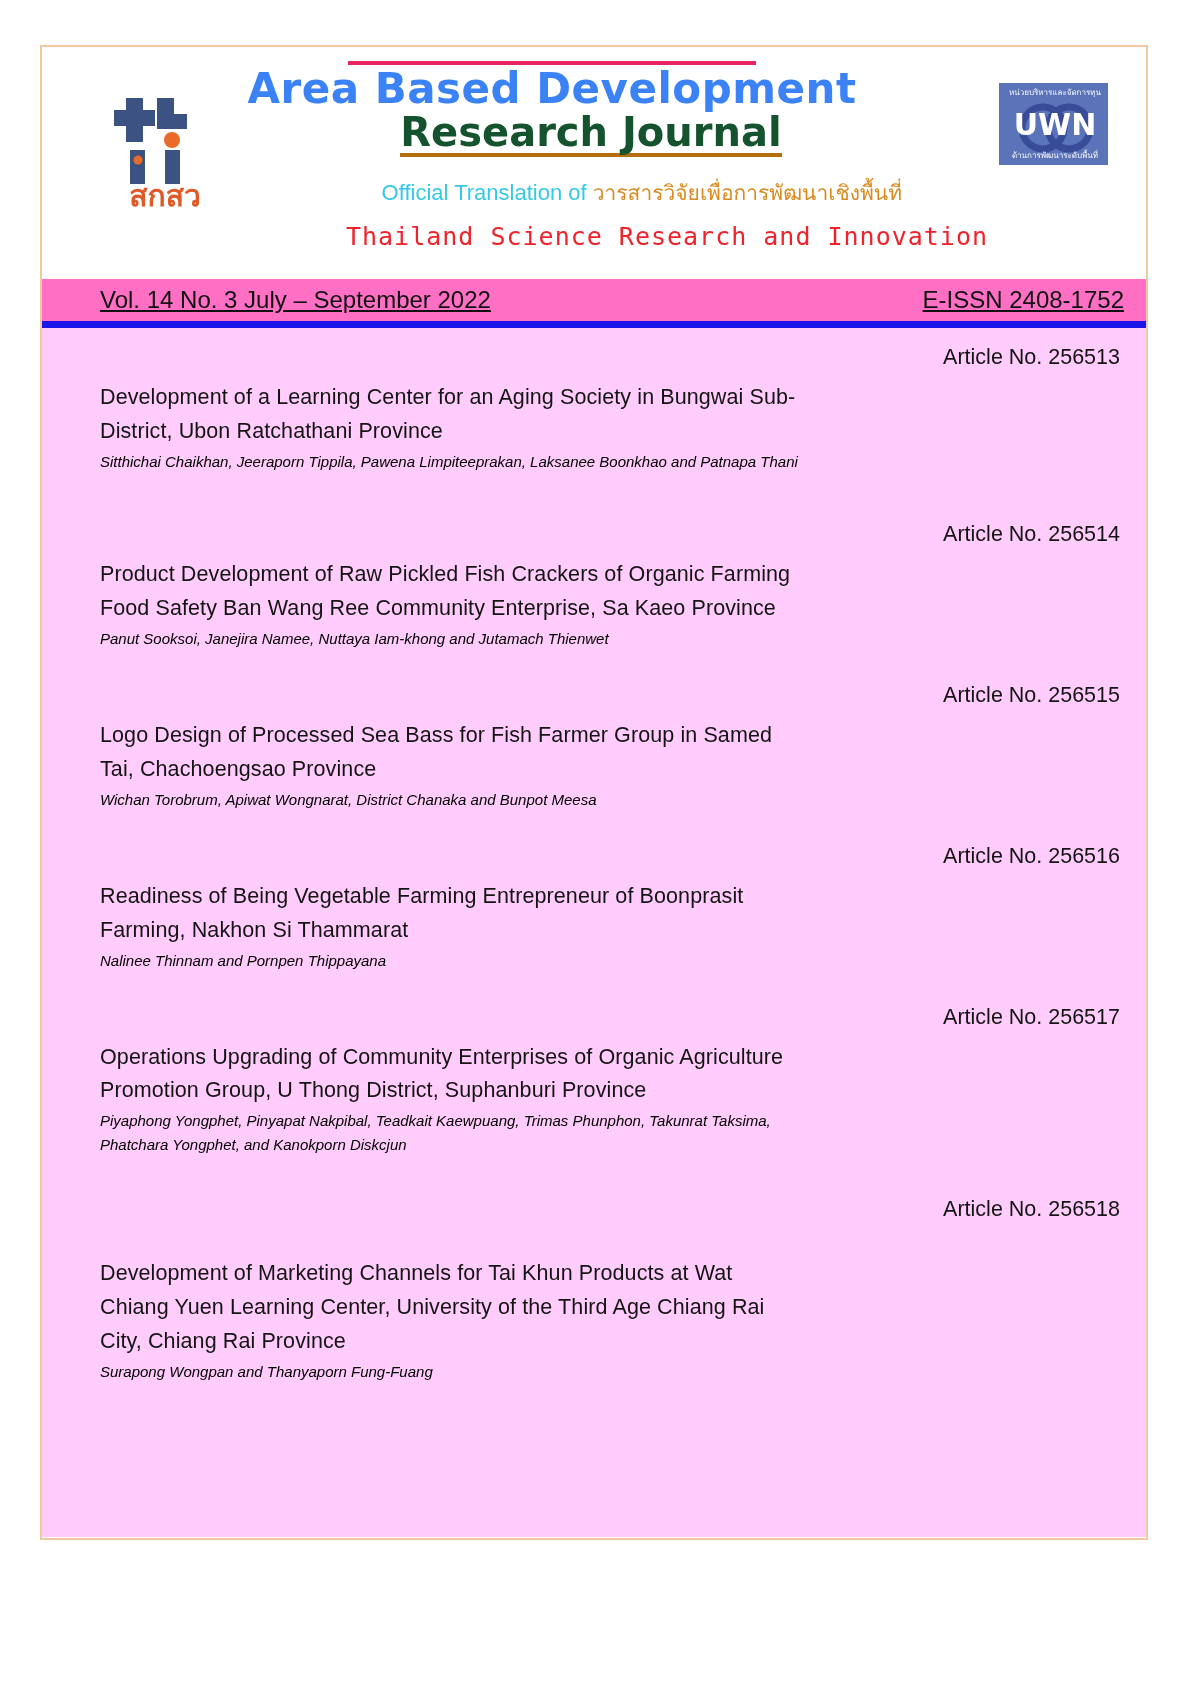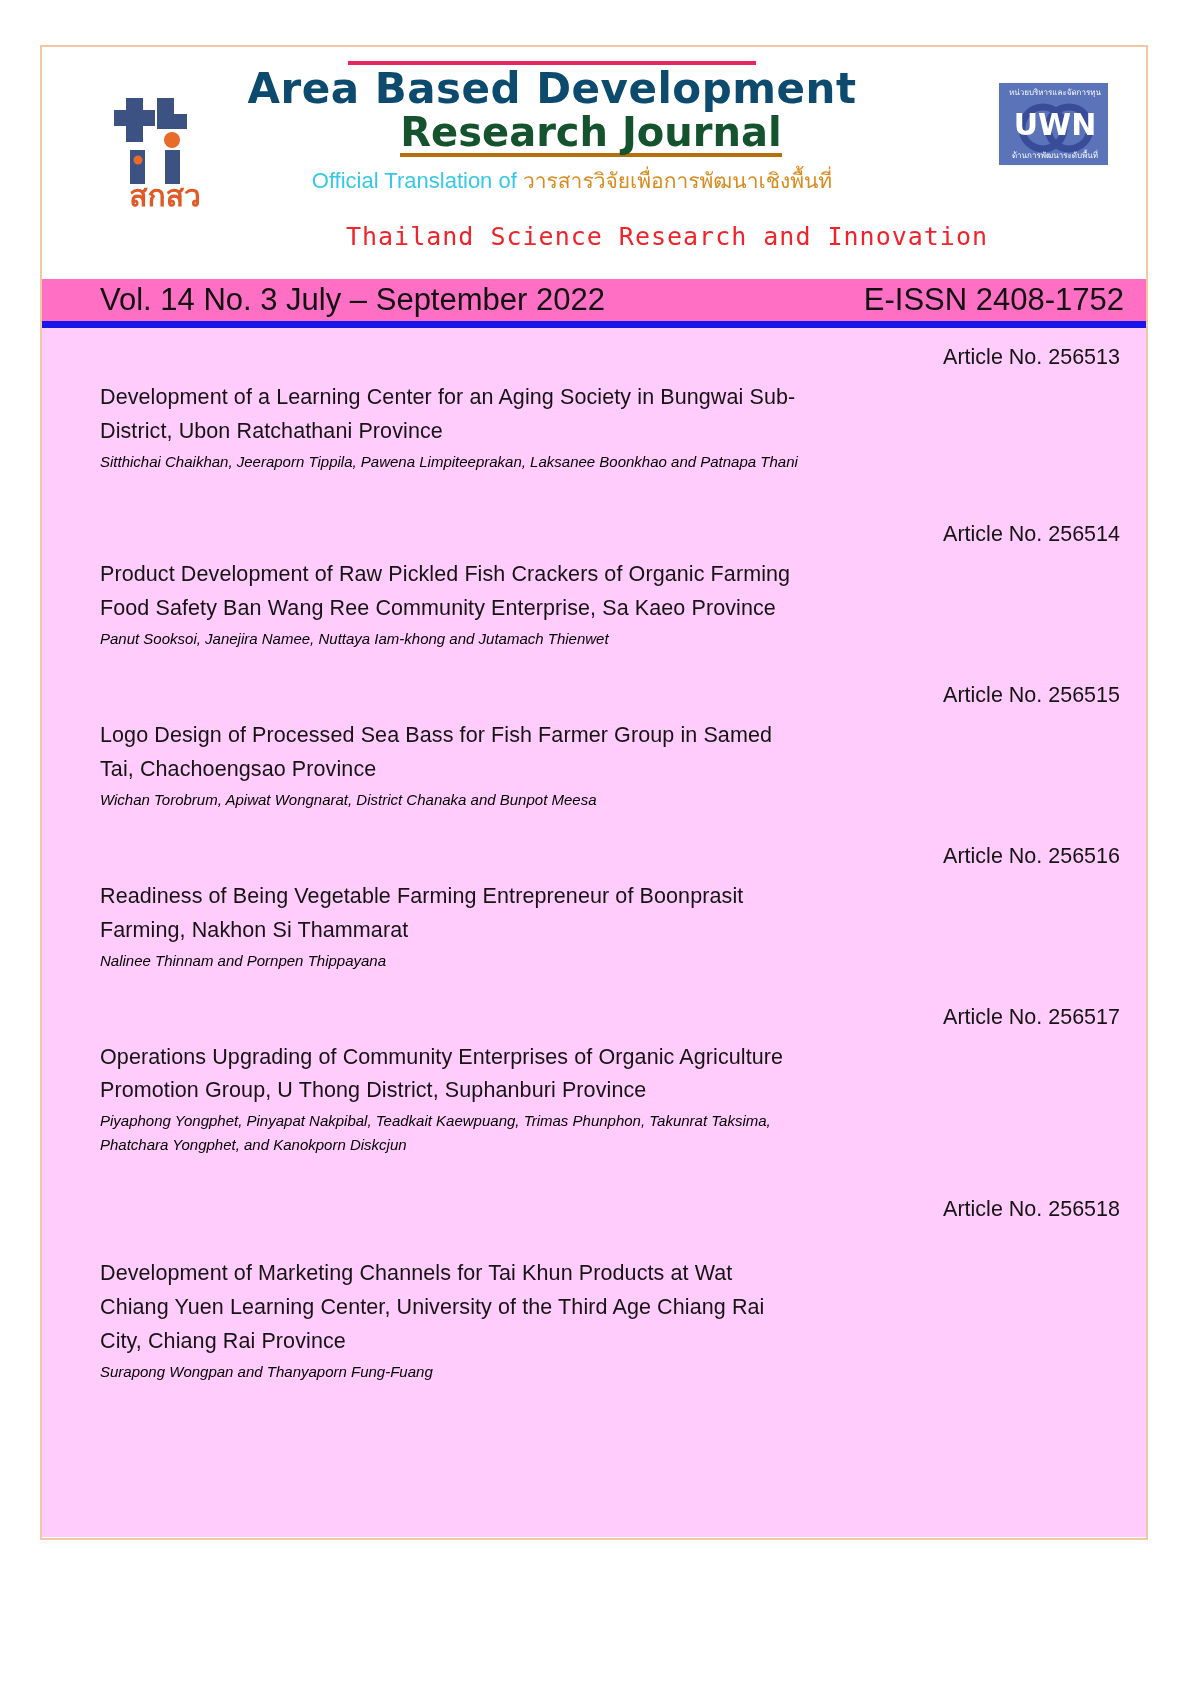--- a/index.html
+++ b/index.html
@@ -67,42 +67,43 @@
   .rule-top {
     width: 408px;
     height: 4px;
     background: #e8255f;
     margin: 0 auto 2px auto;
   }
   .t-line1 {
     font-family: "DejaVu Sans", sans-serif;
     font-size: 42px;
     font-weight: 700;
-    color: #0c4a6e;
+    color: #3b82f6;
     letter-spacing: 0.5px;
     line-height: 1.04;
     white-space: nowrap;
   }
   .t-line2 {
     font-family: "DejaVu Sans", sans-serif;
     font-size: 40px;
     font-weight: 700;
     color: #14532d;
     line-height: 1.05;
     white-space: nowrap;
     margin-left: 78px;
     border-bottom: 4px solid #b5700d;
     display: inline-block;
     padding-bottom: 0px;
   }
   .t-line3 {
-    margin-top: 7px;
+    margin-top: 19px;
     font-size: 22px;
     white-space: nowrap;
     margin-left: 40px;
+    text-align: right;
   }
   .t-line3 .eng { color: #35c9e8; }
   .t-line3 .thai { color: #d98b1f; font-size: 21px; }
 
   .t-line4 {
     position: absolute;
     left: 160px;
     top: 175px;
     width: 930px;
     text-align: center;
@@ -131,23 +132,24 @@
     height: 42px;
     background: #ff6fc4;
     display: flex;
     align-items: center;
     justify-content: space-between;
     padding: 0 22px 0 58px;
     box-sizing: border-box;
   }
   .volume-bar .vol-text,
   .volume-bar .issn-text {
-    font-size: 31px;
+    font-size: 24px;
     color: #111111;
     white-space: nowrap;
+    text-decoration: underline;
   }
   .blue-rule {
     height: 7px;
     background: #1b16e8;
   }
 
   
   .toc {
     position: relative;
     background: #ffccfb;

